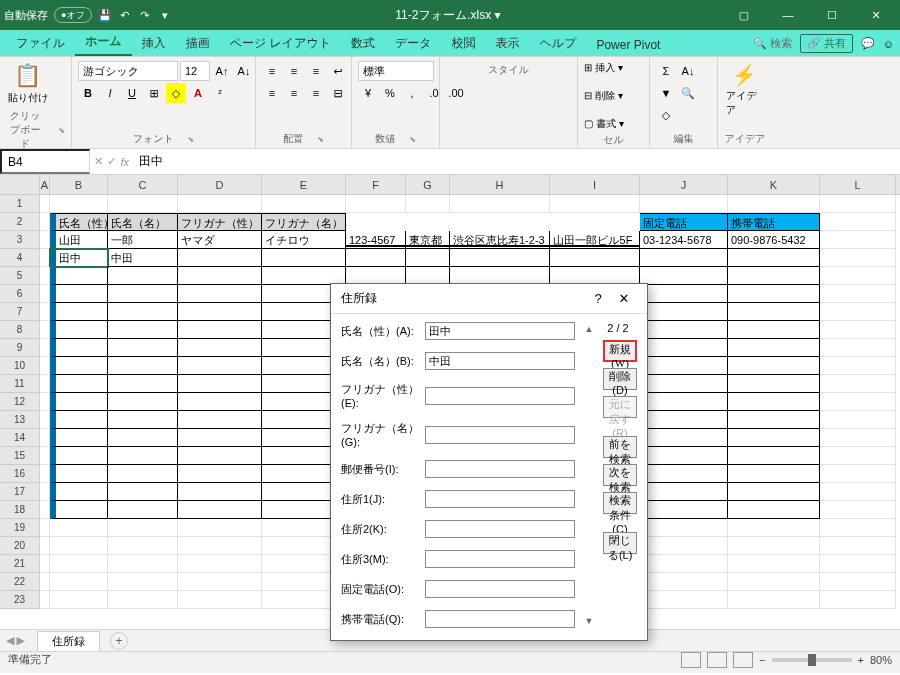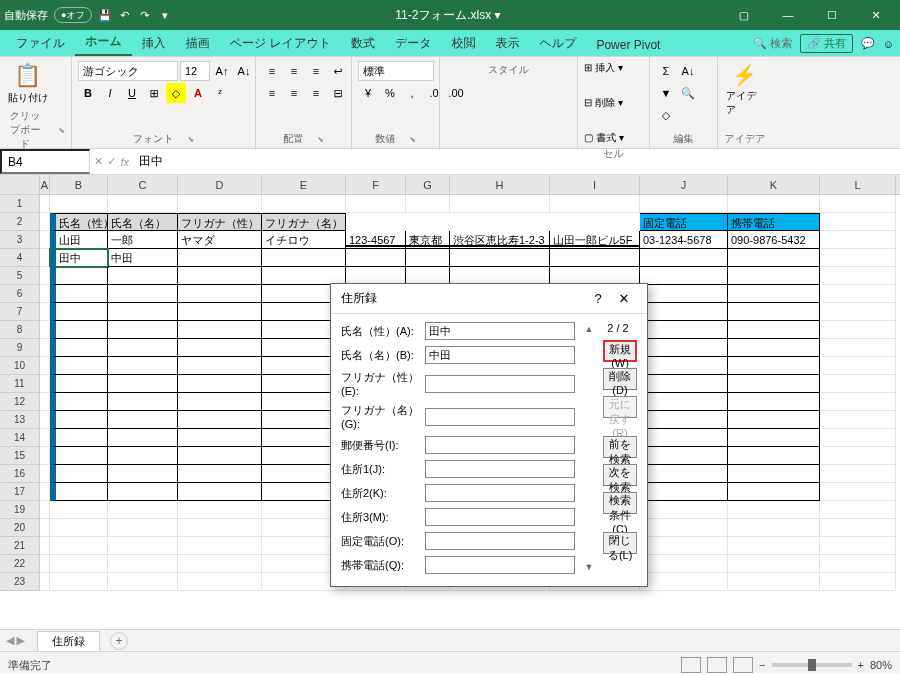--- a/index.html
+++ b/index.html
@@ -58,40 +58,40 @@
 .hdr-orange { background: #f8cbad; margin-top: 32px; }
 .hdr-blue { background: #00b0f0; }
 .cell-sel { outline: 2px solid #217346; outline-offset: -1px; }
 
 
 .dialog { position: absolute; top: 283px; left: 330px; width: 318px; background: #fff; border: 1px solid #666; box-shadow: 3px 3px 10px rgba(0,0,0,0.3); display: flex; flex-direction: column; }
 .dlg-title { height: 30px; display: flex; align-items: center; padding: 0 10px; border-bottom: 1px solid #ddd; }
 .dlg-title .t { flex: 1; font-size: 12px; }
 .dlg-title .help, .dlg-title .close { width: 26px; text-align: center; cursor: pointer; font-size: 13px; }
 .dlg-body { display: flex; padding: 8px 10px 12px; gap: 8px; }
-.form-col { flex: 1; display: flex; flex-direction: column; gap: 6px; }
+.form-col { flex: 1; display: flex; flex-direction: column; gap: 12px; }
 .form-row { display: flex; align-items: center; gap: 4px; }
 .form-row label { width: 80px; font-size: 11px; }
 .form-row input { flex: 1; border: 1px solid #888; height: 18px; padding: 0 3px; font-size: 11px; }
 .scroll-col { width: 14px; display: flex; flex-direction: column; align-items: center; justify-content: space-between; }
 .scroll-btn { width: 12px; height: 14px; display: flex; align-items: center; justify-content: center; cursor: pointer; color: #666; font-size: 9px; }
 .btn-col { width: 74px; display: flex; flex-direction: column; gap: 6px; }
 .counter { font-size: 11px; text-align: center; padding-right: 4px; }
 .dlg-btn { border: 1px solid #888; background: #efefef; height: 22px; font-size: 11px; cursor: pointer; }
 .dlg-btn.disabled { color: #aaa; background: #f5f5f5; }
-.dlg-btn.highlight { border: 2px solid #e03030; }
+.dlg-btn.highlight { border: 2px solid #e03030; font-family: Liberation Serif, serif; }
 
 
 .sheets { height: 22px; background: #f3f2f1; display: flex; align-items: center; border-top: 1px solid #d4d4d4; }
 .sheet-nav { display: flex; gap: 2px; padding: 0 6px; color: #999; }
 .sheet-tab { background: #fff; border: 1px solid #ccc; border-bottom: none; padding: 2px 14px; font-size: 11px; margin-left: 6px; }
 .sheet-add { width: 18px; height: 18px; border: 1px solid #ccc; border-radius: 50%; margin-left: 10px; display: flex; align-items: center; justify-content: center; cursor: pointer; font-size: 12px; color: #666; }
 
 
-.status { height: 22px; background: #f3f2f1; display: flex; align-items: flex-end; padding: 0 8px; border-top: 1px solid #d4d4d4; font-size: 11px; color: #444; }
+.status { height: 22px; background: #f3f2f1; display: flex; align-items: flex-start; padding: 0 8px; border-top: 1px solid #d4d4d4; font-size: 11px; color: #444; }
 .status .right { margin-left: auto; display: flex; align-items: center; gap: 6px; }
 .view-btn { width: 20px; height: 16px; border: 1px solid #999; cursor: pointer; }
 .slider { width: 80px; height: 4px; background: #ccc; position: relative; }
 .slider .thumb { width: 8px; height: 12px; background: #666; position: absolute; top: -4px; left: 36px; }
 
 
 .cA{width:10px}.cB{width:58px}.cC{width:70px}.cD{width:84px}.cE{width:84px}.cF{width:60px}.cG{width:44px}.cH{width:100px}.cI{width:90px}.cJ{width:88px}.cK{width:92px}.cL{width:76px}
 </style>
 </head>
 <body>
@@ -213,21 +213,21 @@
         <span>数値</span>
         <span class="launcher">⬊</span>
       </div>
   </div>
   <div class="group" style="width:138px">
     <div class="group-label">
         <span>スタイル</span>
       </div>
   </div>
   <div class="group" style="width:72px">
-    <div class="group-body col" style="gap:21px">
+    <div class="group-body col" style="gap:14px">
       <div style="font-size:10px">⊞ <span>挿入 ▾</span></div>
       <div style="font-size:10px">⊟ <span>削除 ▾</span></div>
       <div style="font-size:10px">▢ <span>書式 ▾</span></div>
     </div>
     <div class="group-label">
         <span>セル</span>
       </div>
   </div>
   <div class="group" style="width:68px">
     <div class="group-body col">
@@ -536,20 +536,35 @@
         <div class="cell cE tcell"></div>
         <div class="cell cF tcell"></div>
         <div class="cell cG tcell"></div>
         <div class="cell cH tcell"></div>
         <div class="cell cI tcell"></div>
         <div class="cell cJ tcell"></div>
         <div class="cell cK tcell"></div>
         <div class="cell cL"></div>
       </div>
       <div class="row">
+        <div class="rh">18</div>
+        <div class="cell cA"></div>
+        <div class="cell cB tcell tcol-first"></div>
+        <div class="cell cC tcell"></div>
+        <div class="cell cD tcell"></div>
+        <div class="cell cE tcell"></div>
+        <div class="cell cF tcell"></div>
+        <div class="cell cG tcell"></div>
+        <div class="cell cH tcell"></div>
+        <div class="cell cI tcell"></div>
+        <div class="cell cJ tcell"></div>
+        <div class="cell cK tcell"></div>
+        <div class="cell cL"></div>
+      </div>
+      <div class="row">
         <div class="rh">19</div>
         <div class="cell cA"></div>
         <div class="cell cB"></div>
         <div class="cell cC"></div>
         <div class="cell cD"></div>
         <div class="cell cE"></div>
         <div class="cell cF"></div>
         <div class="cell cG"></div>
         <div class="cell cH"></div>
         <div class="cell cI"></div>

